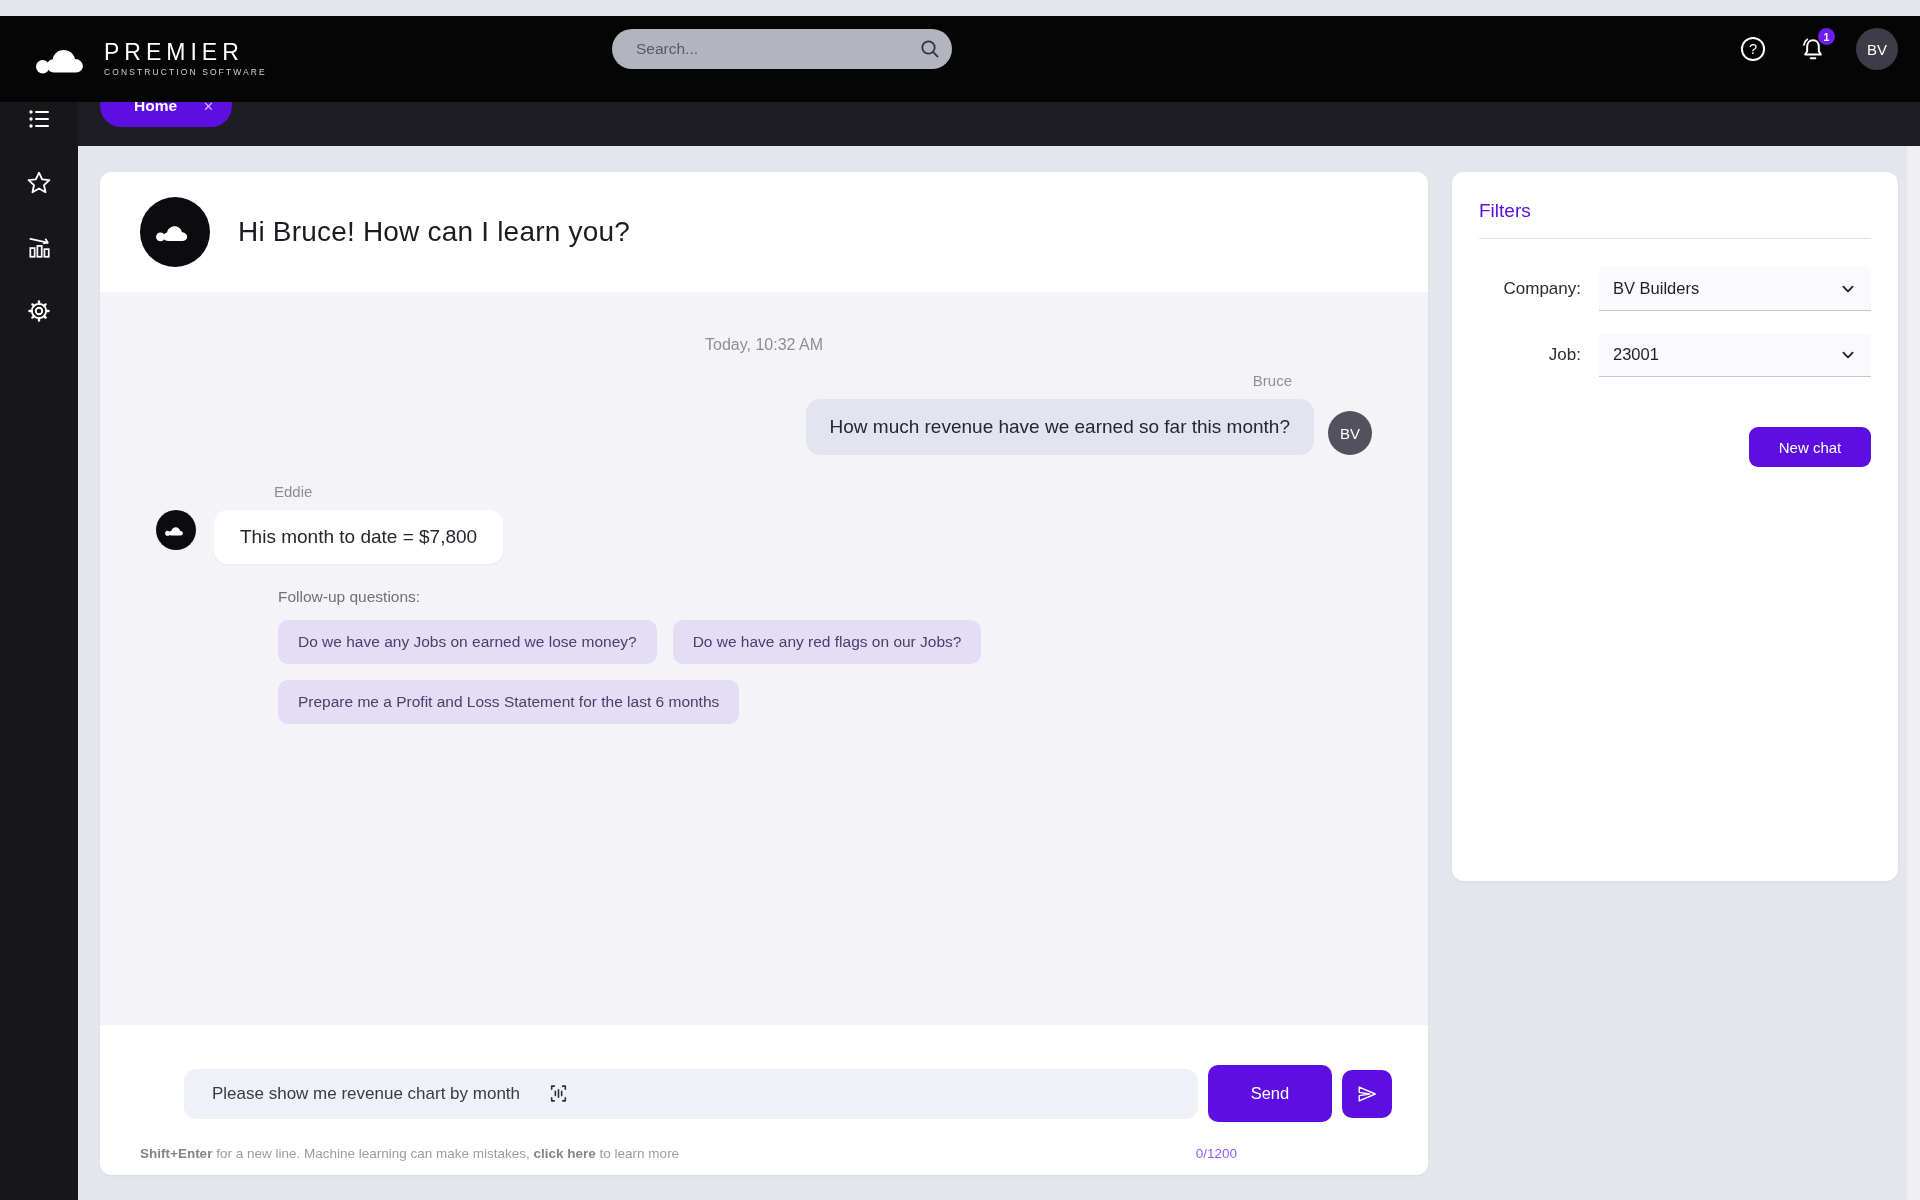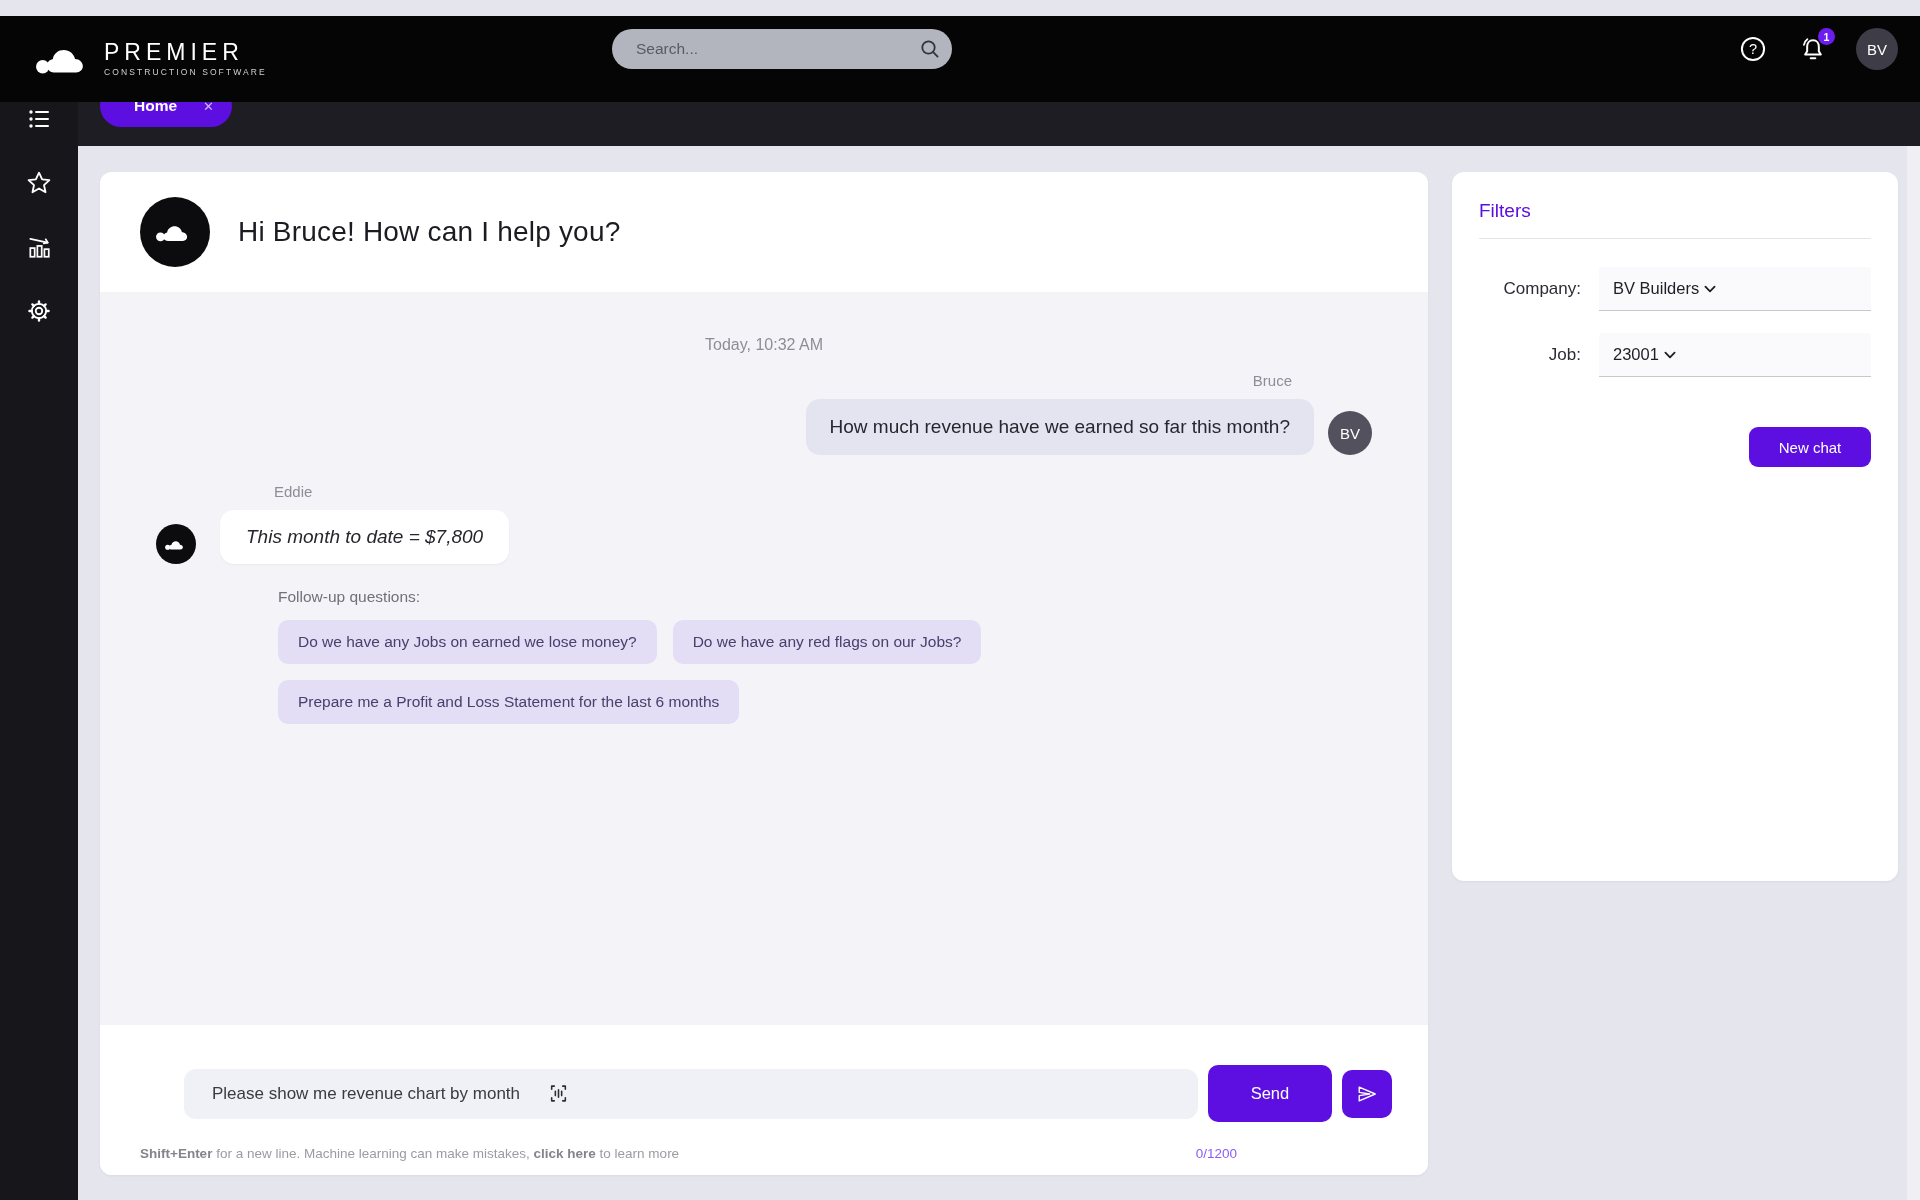--- a/index.html
+++ b/index.html
@@ -59,21 +59,21 @@
 
   .msg-right { display:flex; flex-direction:column; align-items:flex-end; margin-top:18px; }
   .msg-right .msg-author { color:#8d8d97; font-size:15px; margin-bottom:10px; margin-right:80px; }
   .msg-right-row { display:flex; align-items:flex-end; gap:14px; }
   .bubble-user { background:#e4e4f0; border-radius:14px; padding:17px 24px; font-size:19px; color:#26262e; }
   .avatar-bv { width:44px; height:44px; border-radius:50%; background:#53515e; color:#fff; font-size:15px;
                font-weight:500; display:flex; align-items:center; justify-content:center; flex:0 0 auto; }
 
   .msg-left { margin-top:28px; }
   .msg-left .msg-author { color:#8d8d97; font-size:15px; margin-left:118px; margin-bottom:10px; }
-  .msg-left-row { display:flex; align-items:flex-end; gap:24px;font-style:italic; }
+  .msg-left-row { display:flex; align-items:flex-start; gap:18px; }
   .bot-avatar-sm { width:40px; height:40px; border-radius:50%; background:#0c0c0e; display:flex;
                    align-items:center; justify-content:center; flex:0 0 auto; }
   .bot-avatar-sm svg { width:24px; height:15px; }
   .bubble-bot { background:#fff; border-radius:14px; padding:16px 26px; font-size:19px; color:#26262e;
                 box-shadow:0 1px 2px rgba(20,20,40,.05); }
 
   .followups { margin-left:122px; margin-top:24px; }
   .followups-label { color:#70707b; font-size:15.5px; margin-bottom:14px; }
   .chips { display:flex; flex-wrap:wrap; gap:16px; max-width:830px; }
   .chip { background:#e3ddf6; color:#49406b; font-size:15.5px; padding:13px 20px; border-radius:10px;
@@ -95,21 +95,21 @@
 
   
   .filters-card { width:446px; height:709px; background:#fff; border-radius:12px; padding:28px 27px;
                   box-shadow:0 1px 3px rgba(20,20,40,.05); }
   .filters-title { color:#5c0fe0; font-size:19px; font-weight:500; }
   .filters-divider { height:1px; background:#e4e4e9; margin:16px 0 28px 0; }
   .filter-row { display:flex; align-items:center; margin-bottom:22px; }
   .filter-label { width:120px; text-align:right; font-size:17px; color:#2c2c34; padding-right:18px; }
   .select-box { flex:1; height:44px; background:#fafafc; border-bottom:1px solid #c7c7cf;
                 border-radius:3px 3px 0 0; display:flex; align-items:center; padding:0 12px 0 14px;
-                cursor:pointer; }
+                cursor:pointer; justify-content:space-between; }
   .select-value { font-size:16.5px; color:#1e1e26; }
   .newchat-row { display:flex; justify-content:flex-end; margin-top:50px; }
   .newchat-btn { width:122px; height:40px; background:#5c0fe0; border:none; border-radius:9px; color:#fff;
                  font-size:15px; font-family:inherit; cursor:pointer; }
 </style>
 </head>
 <body>
 
 <header class="topbar">
   <div class="brand">
@@ -205,21 +205,21 @@
 <main class="content">
 
   <section class="chat-card">
     <div class="chat-header">
       <span class="bot-avatar-lg">
         <svg viewBox="0 0 52 32">
           <circle cx="8" cy="22" r="5.5" fill="#fff"></circle>
           <path d="M17 27 C13.5 27 11.5 24.5 11.5 21.8 C11.5 19 13.5 16.8 16.2 16.5 C17.2 12 21 9 25.5 9 C30 9 33.7 12.2 34.6 16.3 C38.2 16.3 41 19 41 22.2 C41 24.9 38.8 27 35.8 27 Z" fill="#fff"></path>
         </svg>
       </span>
-      <h1 class="chat-title">Hi Bruce! How can I help you?</h1>
+      <h1 class="chat-title">Hi Bruce! How can I learn you?</h1>
     </div>
 
     <div class="chat-body">
       <div class="timestamp">Today, 10:32 AM</div>
 
       <div class="msg-right">
         <div class="msg-author">Bruce</div>
         <div class="msg-right-row">
           <div class="bubble-user">How much revenue have we earned so far this month?</div>
           <span class="avatar-bv">BV</span>

